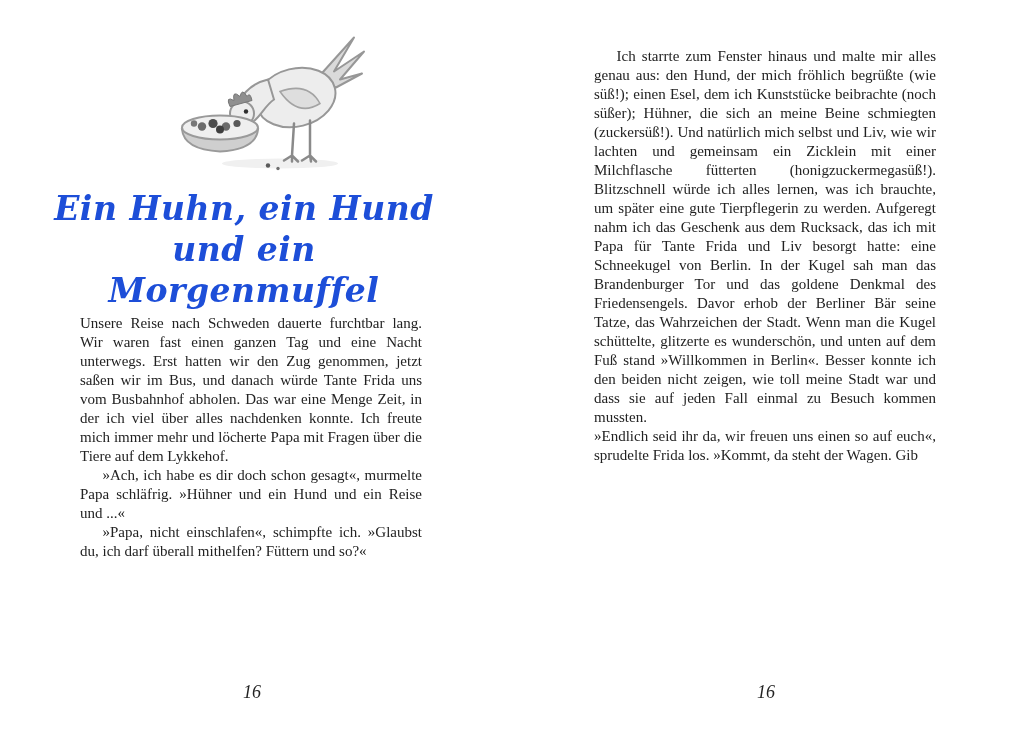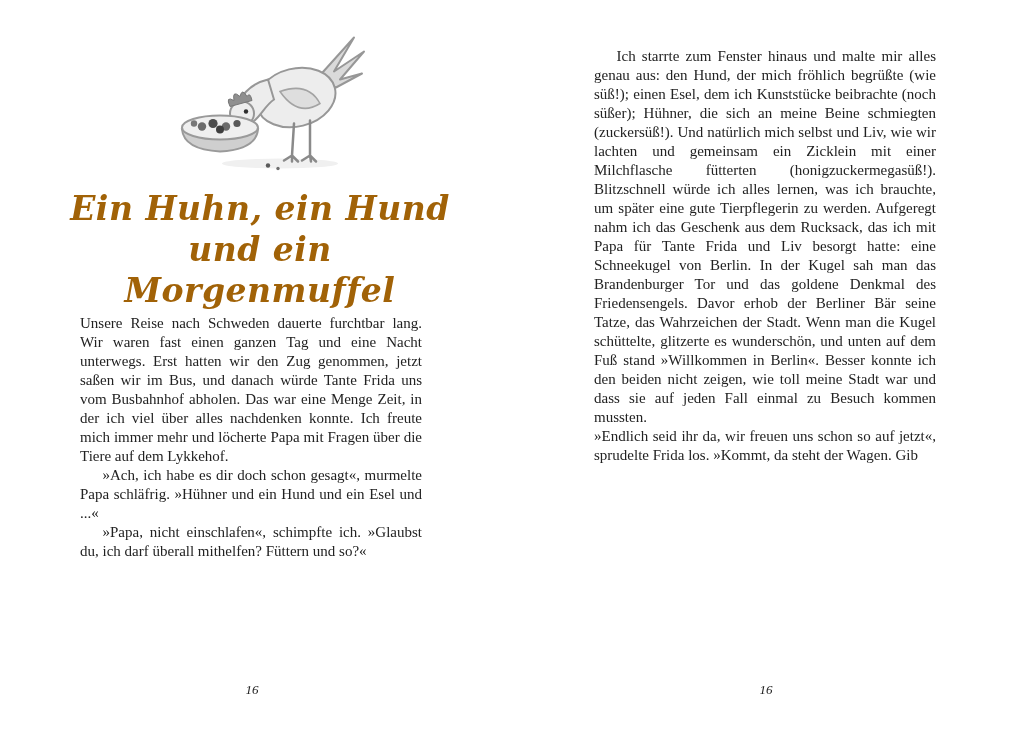--- a/index.html
+++ b/index.html
@@ -15,31 +15,31 @@
   .illustration {
     position: absolute;
     left: 168px;
     top: 18px;
     width: 200px;
     height: 158px;
   }
   .illustration svg { width: 100%; height: 100%; }
   .chapter-title {
     position: absolute;
-    left: 58px;
+    left: 42px;
     top: 188px;
     width: 404px;
     margin: 0;
     text-align: center;
     font-family: "DejaVu Serif", serif;
     font-style: italic;
     font-weight: 600;
     font-size: 33px;
     line-height: 41px;
-    color: #a16207;
+    color: #1d4ed8;
     letter-spacing: 0.5px;
   }
   .chapter-title .title-line { display: block; }
   .body-text {
     position: absolute;
     width: 342px;
     font-size: 15px;
     line-height: 19px;
     text-align: justify;
     hyphens: auto;
@@ -48,21 +48,21 @@
   .body-left  { left: 80px;  top: 314px; font-family: Liberation Serif, serif; }
   .body-right { left: 594px; top: 47px;  }
   .body-text p.para { margin: 0; }
   .body-text p.indent { text-indent: 1.5em; }
   .page-number {
     position: absolute;
     top: 682px;
     width: 60px;
     text-align: center;
     font-style: italic;
-    font-size: 13px;
+    font-size: 18px;
     color: #222222;
   }
   .pn-left  { left: 222px; }
   .pn-right { left: 736px; }
 </style>
 </head>
 <body>
 
 <div class="spread">
 
@@ -112,29 +112,29 @@
       </svg>
     </div>
 
     <h1 class="chapter-title">
       <span class="title-line">Ein Huhn, ein Hund</span>
       <span class="title-line">und ein Morgenmuffel</span>
     </h1>
 
     <div class="body-text body-left">
       <p class="para" lang="de">Unsere Reise nach Schweden dauerte furchtbar lang. Wir waren fast einen ganzen Tag und eine Nacht unterwegs. Erst hatten wir den Zug genommen, jetzt saßen wir im Bus, und danach würde Tante Frida uns vom Busbahnhof abholen. Das war eine Menge Zeit, in der ich viel über alles nachdenken konnte. Ich freute mich immer mehr und löcherte Papa mit Fragen über die Tiere auf dem Lykkehof.</p>
-      <p class="para indent" lang="de">»Ach, ich habe es dir doch schon gesagt«, murmelte Papa schläfrig. »Hühner und ein Hund und ein Esel und ...«</p>
+      <p class="para indent" lang="de">»Ach, ich habe es dir doch schon gesagt«, murmelte Papa schläfrig. »Hühner und ein Hund und ein Reise und ...«</p>
       <p class="para indent" lang="de">»Papa, nicht einschlafen«, schimpfte ich. »Glaubst du, ich darf überall mithelfen? Füttern und so?«</p>
     </div>
 
     <div class="page-number pn-left">16</div>
   </div>
 
   <div>
     <div class="body-text body-right">
       <p class="para indent" lang="de">Ich starrte zum Fenster hinaus und malte mir alles genau aus: den Hund, der mich fröhlich begrüßte (wie süß!); einen Esel, dem ich Kunststücke beibrachte (noch süßer); Hühner, die sich an meine Beine schmiegten (zuckersüß!). Und natürlich mich selbst und Liv, wie wir lachten und gemeinsam ein Zicklein mit einer Milchflasche fütterten (honigzuckermegasüß!). Blitzschnell würde ich alles lernen, was ich brauchte, um später eine gute Tierpflegerin zu werden. Aufgeregt nahm ich das Geschenk aus dem Rucksack, das ich mit Papa für Tante Frida und Liv besorgt hatte: eine Schneekugel von Berlin. In der Kugel sah man das Brandenburger Tor und das goldene Denkmal des Friedensengels. Davor erhob der Berliner Bär seine Tatze, das Wahrzeichen der Stadt. Wenn man die Kugel schüttelte, glitzerte es wunderschön, und unten auf dem Fuß stand »Willkommen in Berlin«. Besser konnte ich den beiden nicht zeigen, wie toll meine Stadt war und dass sie auf jeden Fall einmal zu Besuch kommen mussten.</p>
-      <p class="para" lang="de">»Endlich seid ihr da, wir freuen uns schon so auf jetzt«, sprudelte Frida los. »Kommt, da steht der Wagen. Gib</p>
+      <p class="para" lang="de">»Endlich seid ihr da, wir freuen uns einen so auf euch«, sprudelte Frida los. »Kommt, da steht der Wagen. Gib</p>
     </div>
 
     <div class="page-number pn-right">16</div>
   </div>
 
 </div>
 
 </body></html>

